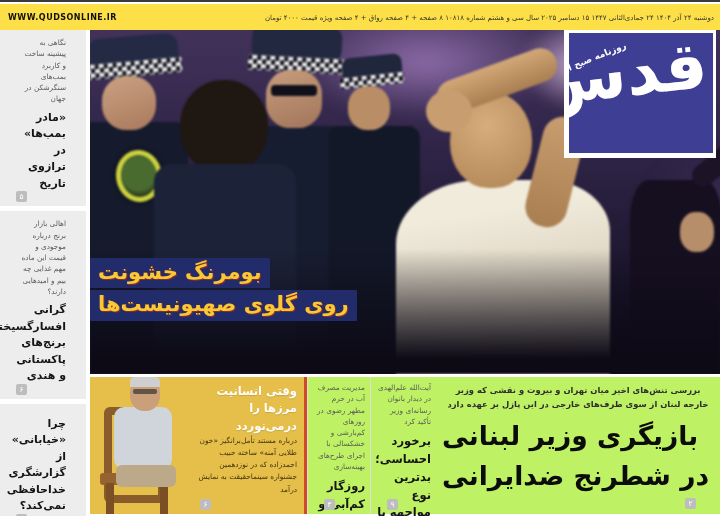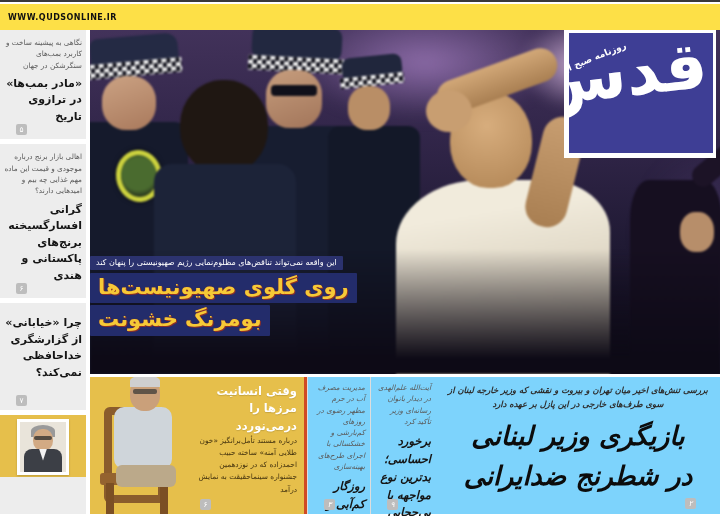--- a/index.html
+++ b/index.html
@@ -12,21 +12,21 @@
   .page{position:relative;width:720px;height:516px;background:#fff;overflow:hidden;
         border-top:2px solid #3a3a3a;}
   
   .topbar{position:absolute;top:2px;left:0;right:0;height:26px;background:#fde047;}
   .website{position:absolute;left:8px;top:9px;font-size:8px;font-weight:bold;color:#111;
            letter-spacing:.5px;direction:ltr;}
   .dateline{position:absolute;right:6px;top:10px;font-size:7px;color:#333;white-space:nowrap;}
   
   .sidebar{position:absolute;top:28px;right:auto;left:0;width:86px;bottom:2px;
            display:flex;flex-direction:column;gap:5px;}
-  .card{position:relative;background:#ededed;flex:1;padding:7px 4px 14px;}
+  .card{position:relative;background:#ededed;flex:1;padding:7px 20px 14px;}
   .card .kicker{font-size:7.3px;line-height:1.55;color:#5a5a5a;text-align:right;}
   .card .title{font-size:11px;font-weight:bold;color:#151515;line-height:1.5;
                text-align:right;margin-top:5px;}
   .pg{position:absolute;bottom:4px;left:16px;width:11px;height:11px;background:var(--badge-gray);
       color:#fff;font-size:7.5px;display:flex;align-items:center;justify-content:center;
       border-radius:2px;}
   
   .note-card{padding:0 0 14px;}
   .note-photo{position:relative;height:62px;background:var(--panel-yellow);overflow:hidden;}
   .pframe{position:absolute;left:50%;top:4px;transform:translateX(-50%);width:52px;height:56px;
@@ -91,26 +91,26 @@
   
   .logo-frame{position:absolute;top:0;left:474px;width:152px;height:128px;background:#fff;
               padding:3px 3px 5px 5px;z-index:5;}
   .logo-box{position:relative;width:100%;height:100%;background:var(--logo-blue);overflow:hidden;}
   .logo-sub{position:absolute;right:84px;top:22px;color:#fff;font-size:9px;font-weight:bold;
             transform:rotate(-22deg);white-space:nowrap;}
   .logo-title{position:absolute;right:6px;top:8px;color:#fff;font-size:66px;font-weight:bold;
               line-height:1;transform:rotate(-6deg);letter-spacing:-3px;}
   
   .bottomrow{position:absolute;top:375px;left:90px;width:630px;bottom:2px;display:flex;}
-  .col{position:relative;background:#7dd3fc;padding:5px 5px 14px;border-left:1px solid #ddd;font-style:italic;}
+  .col{position:relative;background:#bef264;padding:5px 5px 14px;border-left:1px solid #ddd;}
   .col .kicker{font-size:7.3px;line-height:1.55;color:#5a5a5a;text-align:right;}
   .col .title{font-size:11.5px;font-weight:bold;color:#151515;line-height:1.55;text-align:right;margin-top:6px;}
   .col-lebanon{width:284px;border-left:none;padding:6px 6px 14px;}
   .leb-kicker{font-size:8.4px;font-weight:bold;color:#2e2e2e;line-height:1.7;text-align:center;}
-  .leb-title{font-size:26.5px;font-weight:bold;color:#0c0c0c;line-height:1.22;text-align:center;
+  .leb-title{font-size:26.5px;font-weight:bold;color:#0c0c0c;line-height:1.22;text-align:left;
              margin-top:8px;letter-spacing:-.5px;}
   .col-hijab{width:66px;}
   .col-water{width:63px;}
   .panel-culture{position:relative;flex:1;background:var(--panel-yellow);
                  border-right:3px solid var(--accent-orange);display:flex;overflow:hidden;}
   .cul-text{position:relative;width:114px;padding:6px 7px 14px 2px;}
   .cul-title{font-size:11.5px;font-weight:bold;color:#fff;line-height:1.5;text-align:right;
              text-shadow:0 1px 1px #00000022;}
   .cul-body{font-size:7.4px;color:#45340f;line-height:1.65;text-align:right;font-weight:normal;}
   .cul-art{position:relative;flex:1;filter:blur(.4px);}
@@ -128,20 +128,21 @@
   .pg-cul{position:absolute;bottom:4px;left:10px;}
   .pg-leb{position:absolute;bottom:5px;right:24px;left:auto;}
 </style>
 </head>
 <body>
 
 <div class="page">
 
   <header class="topbar">
     <div class="website">WWW.QUDSONLINE.IR</div>
+    <div class="dateline">دوشنبه ۲۴ آذر ۱۴۰۴  ۲۴ جمادی‌الثانی ۱۴۴۷  ۱۵ دسامبر ۲۰۲۵  سال سی و هشتم  شماره ۱۰۸۱۸  ۸ صفحه + ۴ صفحه رواق + ۴ صفحه ویژه  قیمت ۴۰۰۰ تومان</div>
   </header>
 
   <aside class="sidebar">
     <div class="card">
       <div class="kicker">نگاهی به پیشینه ساخت و کاربرد بمب‌های سنگرشکن در جهان</div>
       <div class="title">«مادر بمب‌ها» در ترازوی تاریخ</div>
       <div class="pg">۵</div>
     </div>
     <div class="card">
       <div class="kicker">اهالی بازار برنج درباره موجودی و قیمت این ماده مهم غذایی چه بیم و امیدهایی دارند؟</div>
@@ -192,23 +193,22 @@
       <div class="faceE"></div>
       <div class="shirt"></div>
       <div class="upperarm"></div>
       <div class="baldhead"></div>
       <div class="arm"></div>
       <div class="hand"></div>
       <div class="vignette"></div>
     </div>
 
     <div class="lead-text">
-      <div class="kchip">این واقعه نمی‌تواند تناقض‌های مظلوم‌نمایی رژیم صهیونیستی را پنهان کند</div>
+      <div class="hchip">بومرنگ خشونت</div>
       <div class="hchip">روی گلوی صهیونیست‌ها</div>
-      <div class="hchip">بومرنگ خشونت</div>
     </div>
 
     <div class="logo-frame">
       <div class="logo-box">
         <div class="logo-sub">روزنامه صبح ایران</div>
         <div class="logo-title">قدس</div>
       </div>
     </div>
   </main>
 

